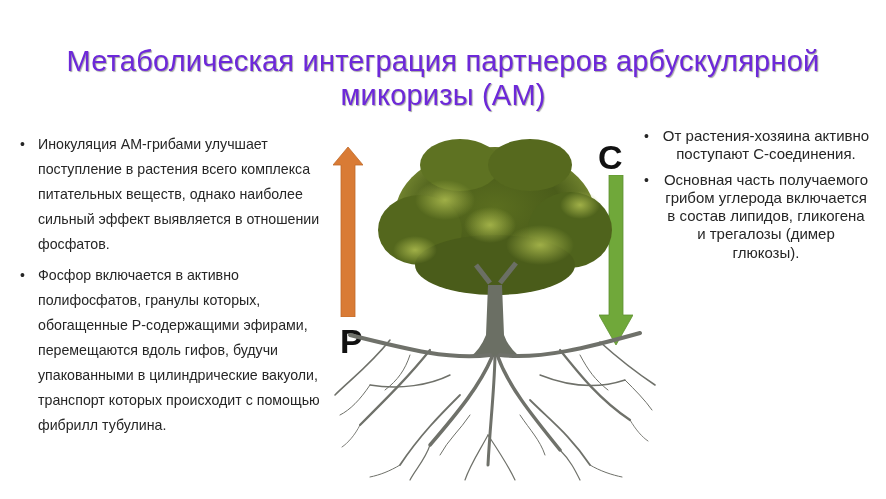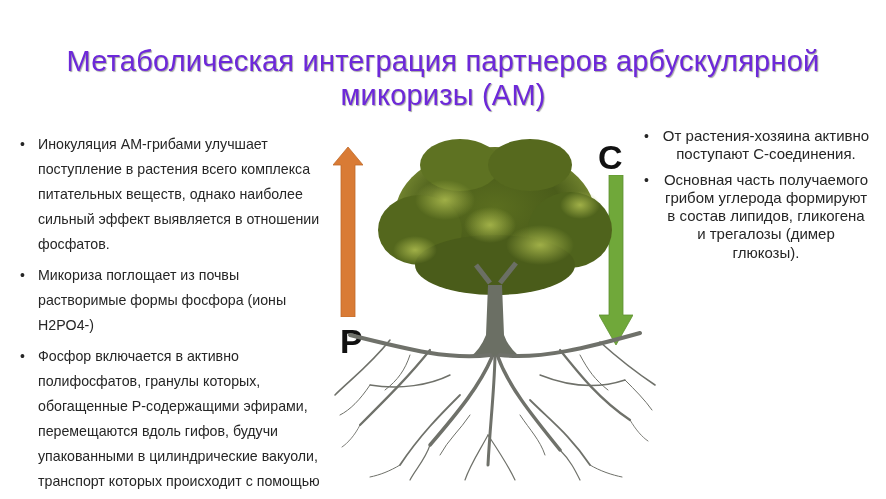--- a/index.html
+++ b/index.html
@@ -28,27 +28,26 @@
   .tree { position: absolute; left: 330px; top: 135px; width: 330px; height: 355px; }
   .arrow { position: absolute; }
 </style>
 </head>
 <body>
 
 <div class="title">Метаболическая интеграция партнеров арбускулярной микоризы (АМ)</div>
 
 <ul class="bullets left-list">
   <li>Инокуляция АМ-грибами улучшает поступление в растения всего комплекса питательных веществ, однако наиболее сильный эффект выявляется в отношении фосфатов.</li>
-  <li>Микориза поглощает из почвы растворимые формы фосфора (ионы H2PO4-)</li>
   <li>Фосфор включается в активно полифосфатов, гранулы которых, обогащенные Р-содержащими эфирами, перемещаются вдоль гифов, будучи упакованными в цилиндрические вакуоли, транспорт которых происходит с помощью фибрилл тубулина.</li>
 </ul>
 
 <ul class="bullets right-list">
   <li>От растения-хозяина активно поступают С-соединения.</li>
-  <li>Основная часть получаемого грибом углерода формируют в состав липидов, гликогена и трегалозы (димер глюкозы).</li>
+  <li>Основная часть получаемого грибом углерода включается в состав липидов, гликогена и трегалозы (димер глюкозы).</li>
 </ul>
 
 <svg class="arrow" style="left:333px; top:147px;" width="30" height="170" viewBox="0 0 30 170">
   <polygon points="15,0 30,18 22,18 22,170 8,170 8,18 0,18" fill="#D97B35" stroke="#c06a2a" stroke-width="0.8"></polygon>
 </svg>
 <div class="label" style="left:340px; top:322px;">P</div>
 
 <svg class="arrow" style="left:599px; top:175px;" width="34" height="170" viewBox="0 0 34 170">
   <polygon points="10,0 24,0 24,140 34,140 17,170 0,140 10,140" fill="#70A83A" stroke="#5e9130" stroke-width="0.8"></polygon>
 </svg>

